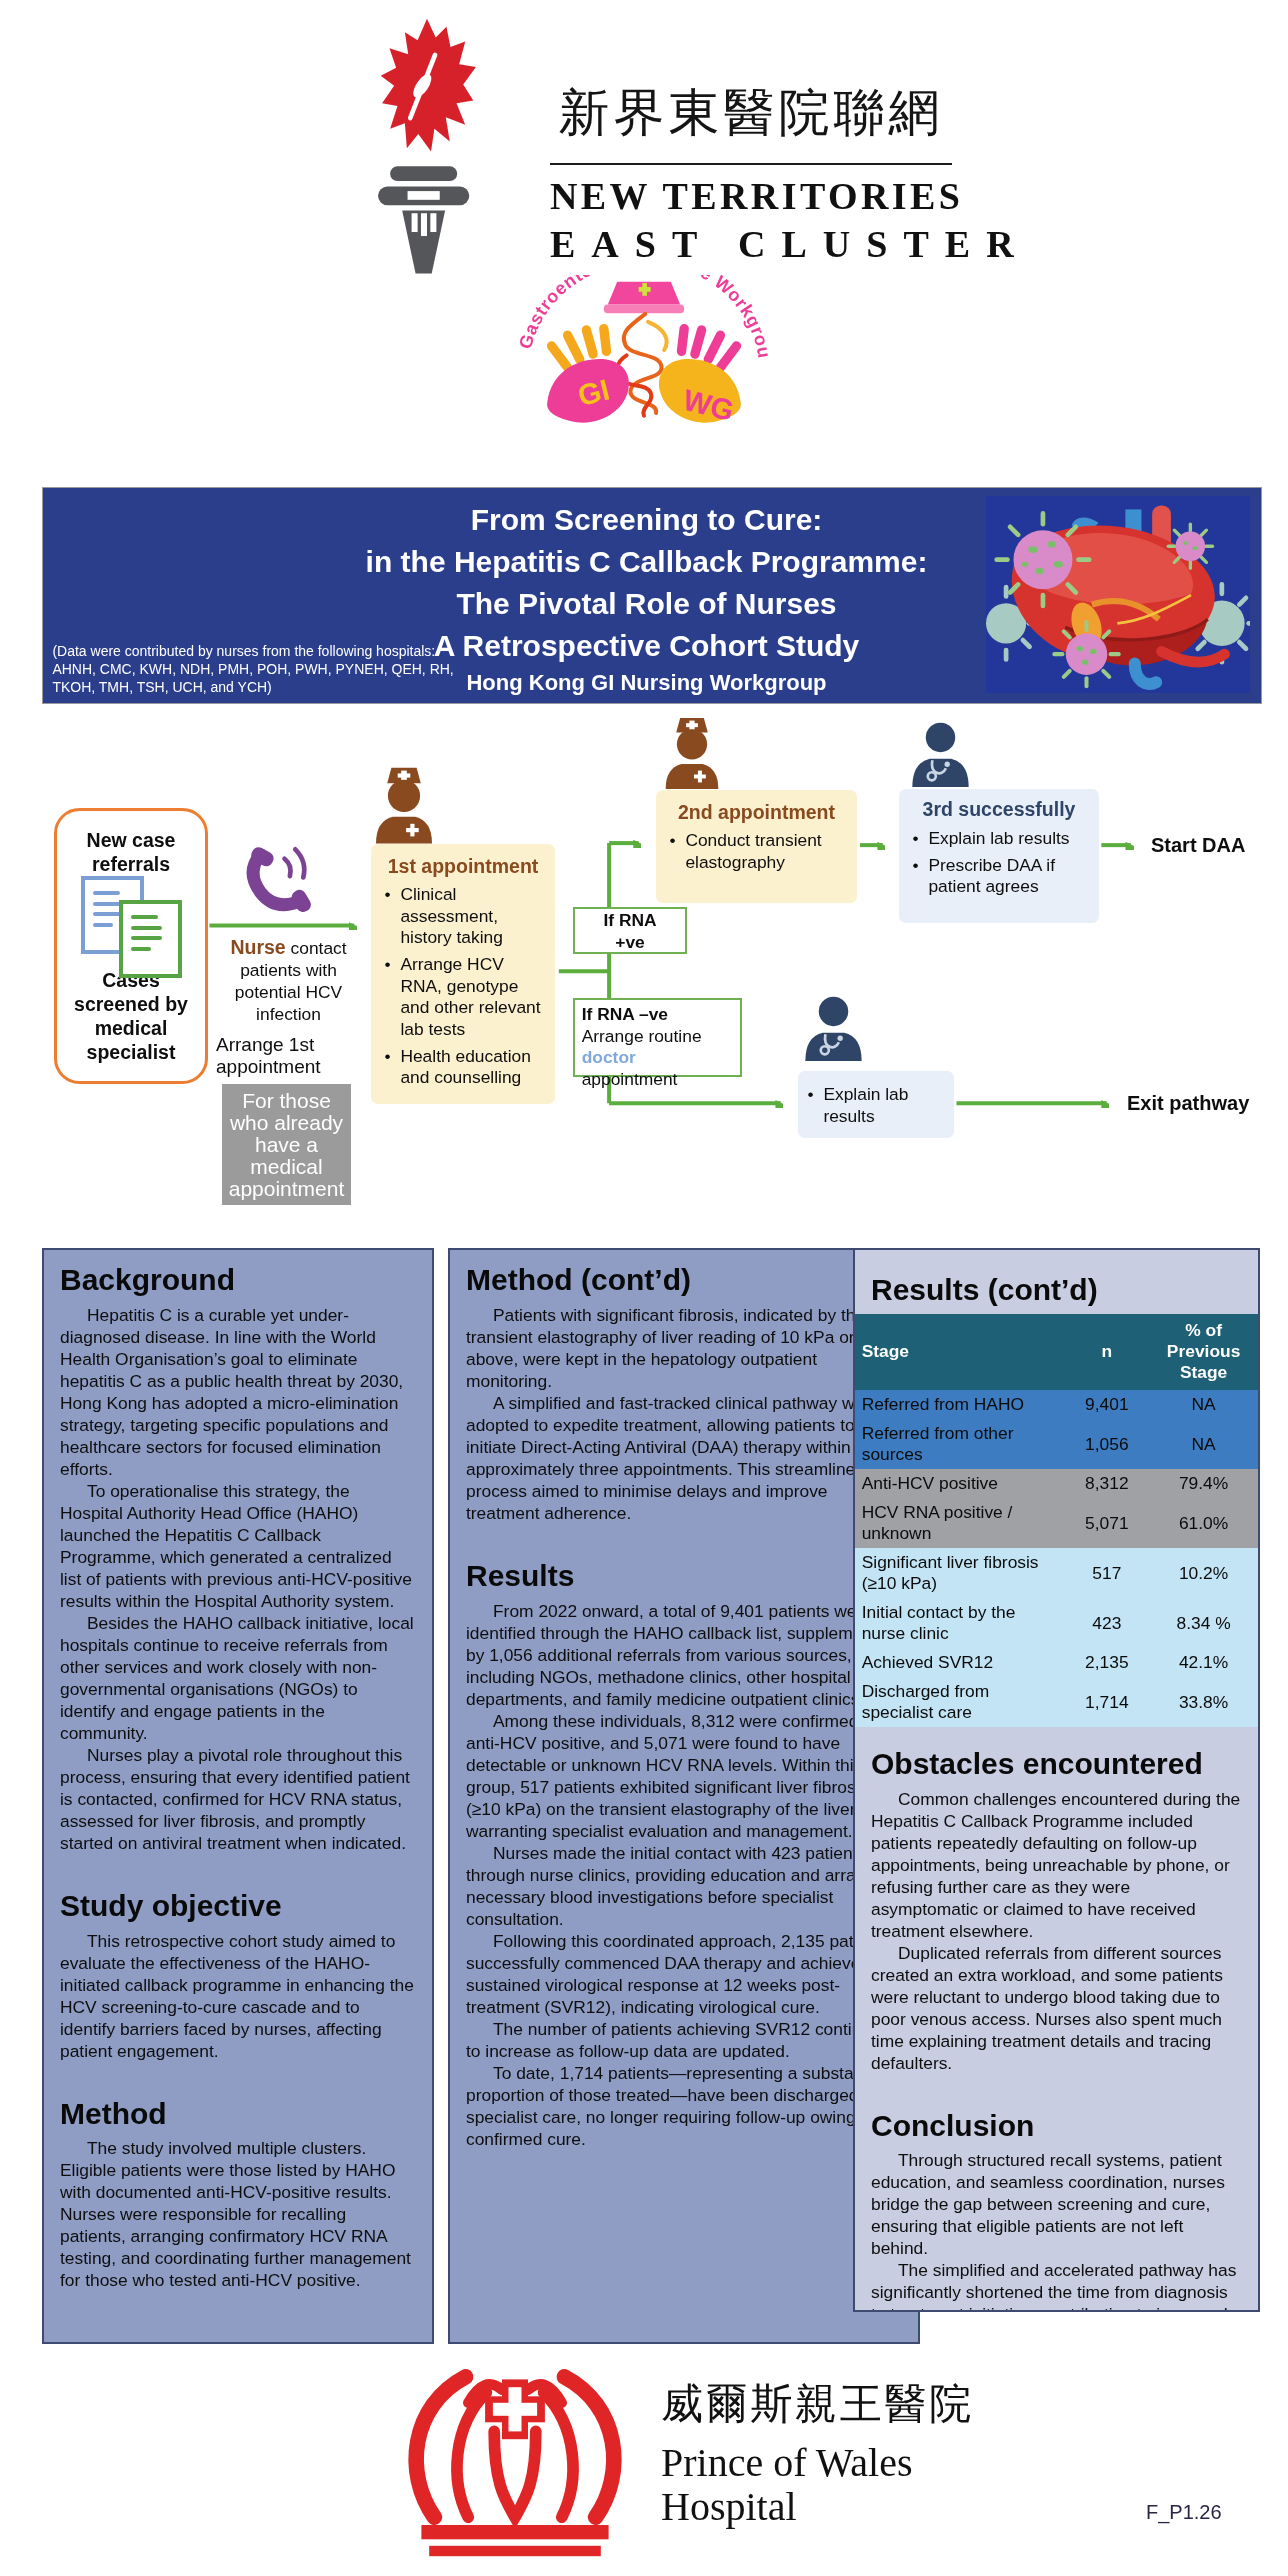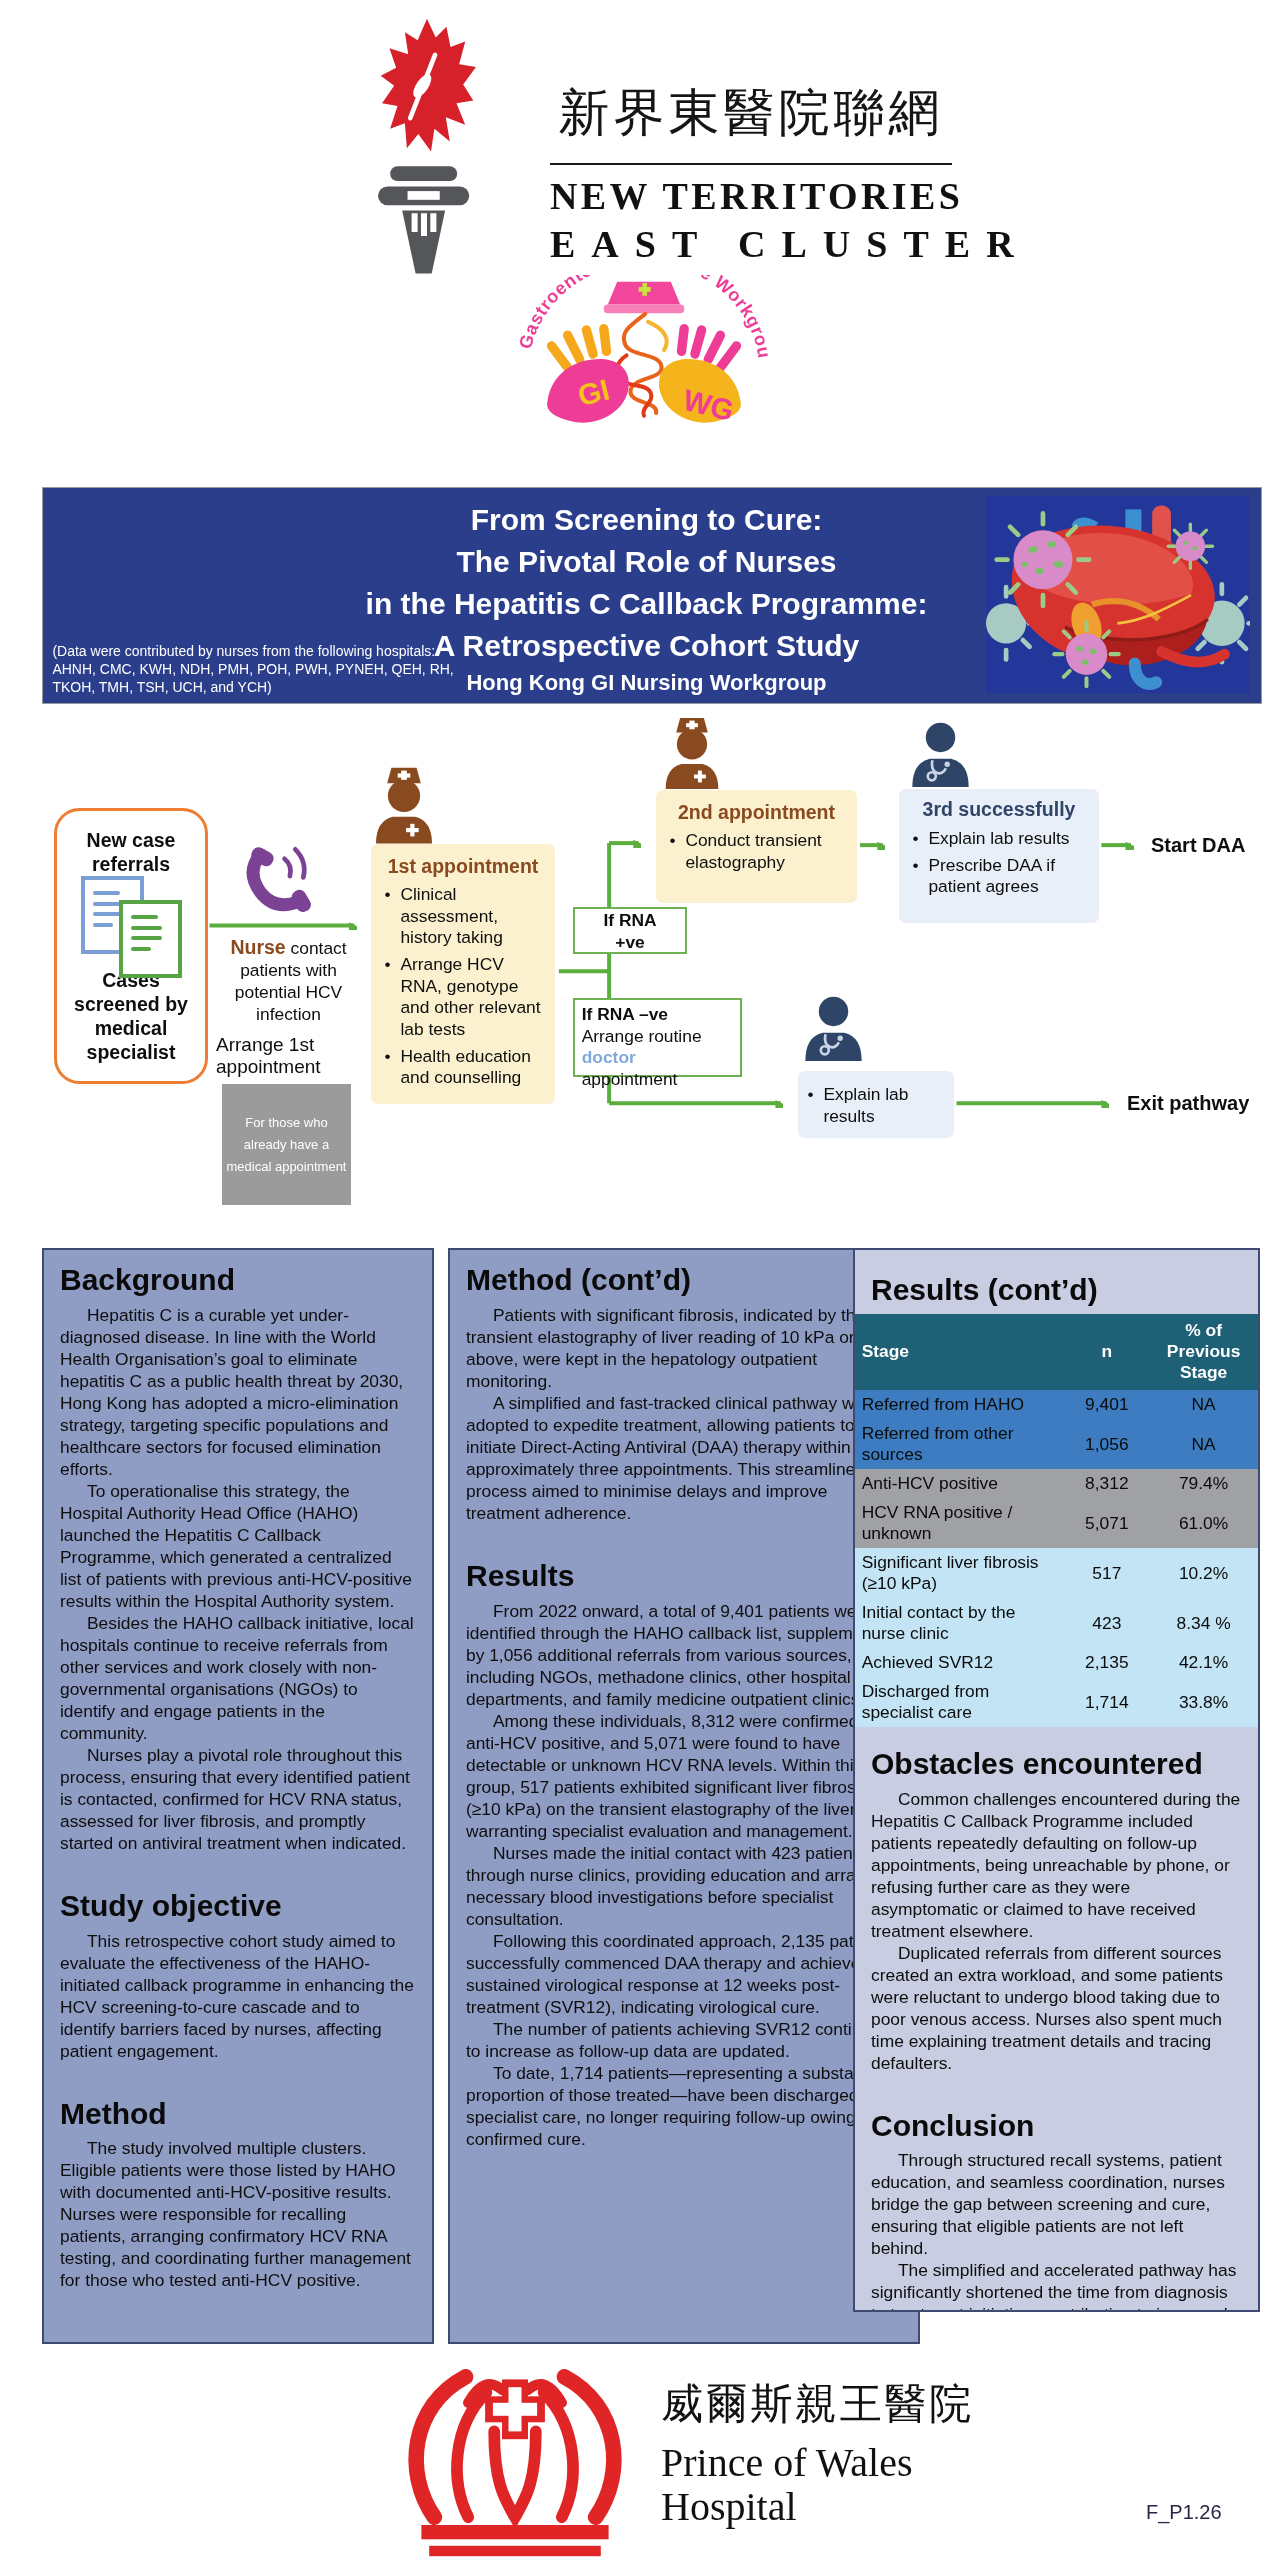--- a/index.html
+++ b/index.html
@@ -32,21 +32,21 @@
   .doc{position:absolute;width:55px;height:70px;background:#fff;}
   .doc .ln{position:absolute;left:8px;height:4px;border-radius:2px;}
   .doc-blue{left:0;top:0;border:4px solid #7B9FD4;}
   .doc-blue .ln{background:#7B9FD4;}
   .doc-green{left:38px;top:24px;border:4px solid #58A445;}
   .doc-green .ln{background:#58A445;}
   .nurse-note{left:212px;top:225px;width:153px;text-align:center;font-size:17.4px;line-height:22px;}
   .nurse-note .lead{color:#8A4A1F;font-weight:bold;font-size:19.5px;}
   .arrange-note{left:216px;top:323px;width:153px;text-align:left;font-size:19px;line-height:22px;}
   .graybox{left:222px;top:373px;width:129px;height:121px;background:#9B9B9B;color:#fff;
-           display:flex;align-items:center;justify-content:center;text-align:center;font-size:13px;line-height:22px;padding:4px;}
+           display:flex;align-items:center;justify-content:center;text-align:center;font-size:21px;line-height:22px;padding:4px;}
   .yellowbox{background:#FCF1CF;border-radius:6.7px;padding:10.7px 9.4px;}
   .appt1{left:371px;top:133px;width:184px;height:260px;}
   .appt2{left:656px;top:79px;width:201px;height:113px;}
   .appt3{left:899px;top:78px;width:200px;height:134px;background:#E9EFF8;border-radius:6.7px;padding:9.4px;}
   .explainbox{left:798px;top:360px;width:156px;height:67px;background:#E9EFF8;border-radius:6.7px;padding:8px 5.4px;}
   .fbox h3{margin:0 0 6.7px 0;font-size:19.5px;text-align:center;}
   .appt1 h3,.appt2 h3{color:#8A4A1F;}
   .appt3 h3{color:#2F4568;}
   ul.fb{list-style:none;margin:0;padding:0;font-size:17.4px;line-height:21.5px;}
   ul.fb li{position:relative;padding-left:20px;margin-top:5.4px;}
@@ -151,22 +151,22 @@
     <text x="278" y="200" font-size="44" font-weight="bold" fill="#EE3D96" transform="rotate(14 278 200)">WG</text>
 
     <text font-size="27" font-weight="bold" fill="#EE3D96" letter-spacing="1">
       <textPath href="#gi-arc" startOffset="6">Gastroenterology Nurse Workgroup</textPath>
     </text>
   </svg>
 
   <div class="banner">
     <div class="banner-title">
       <div class="t">From Screening to Cure:</div>
+      <div class="t">in the Hepatitis C Callback Programme:</div>
       <div class="t">The Pivotal Role of Nurses</div>
-      <div class="t">in the Hepatitis C Callback Programme:</div>
       <div class="t">A Retrospective Cohort Study</div>
       <div class="banner-sub">Hong Kong GI Nursing Workgroup</div>
     </div>
     <div class="banner-note">(Data were contributed by nurses from the following hospitals: AHNH, CMC, KWH, NDH, PMH, POH, PWH, PYNEH, QEH, RH, TKOH, TMH, TSH, UCH, and YCH)</div>
 
     <svg class="abs" style="right:10.7px;top:8px;" width="264" height="197" viewBox="0 0 394 294">
       <rect width="394" height="294" fill="#23379B"></rect>
 
       <g fill="#BFE4C9" opacity="0.85">
         <circle cx="30" cy="190" r="30"></circle>

